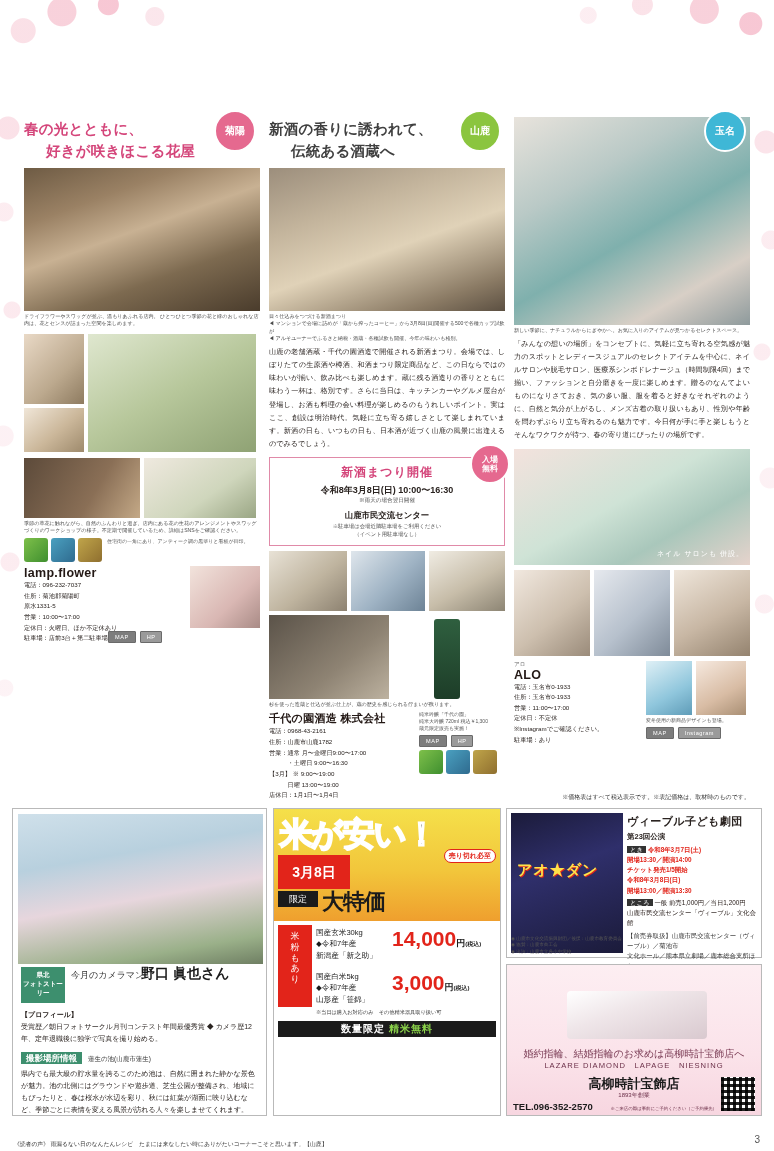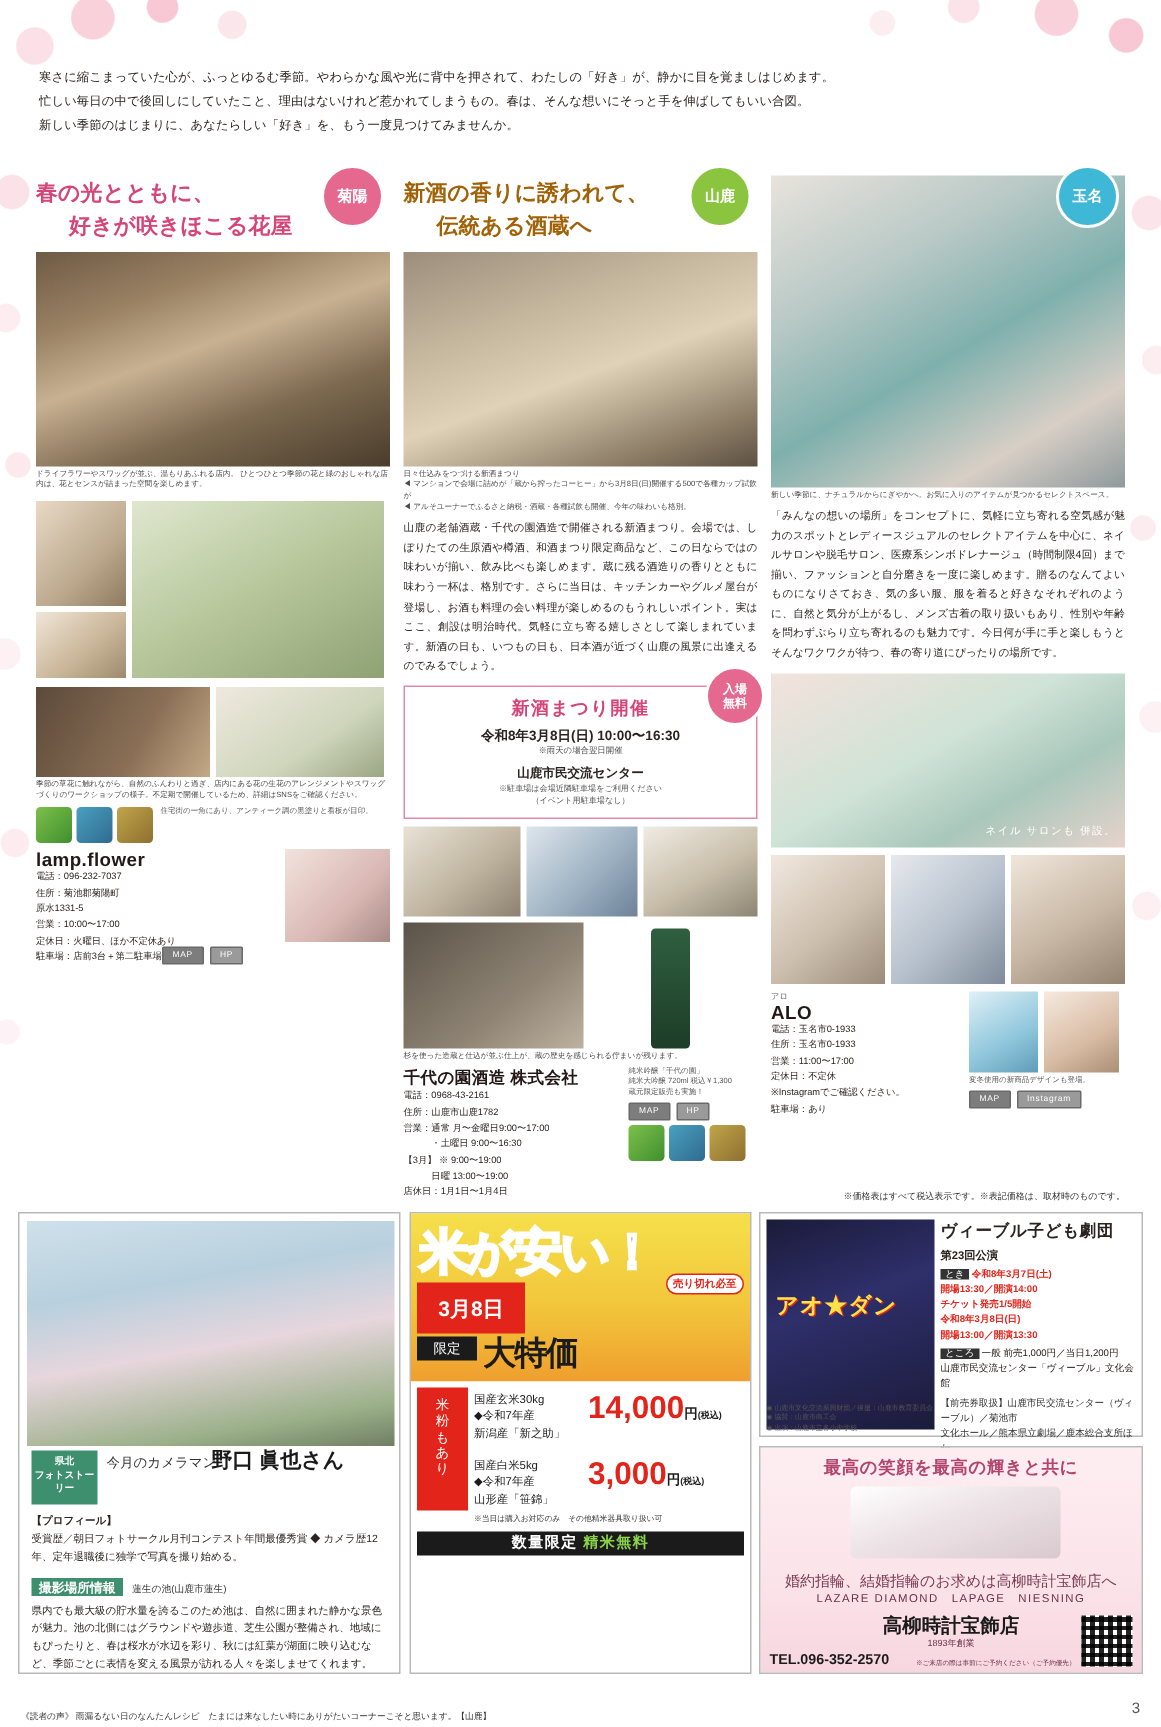--- a/index.html
+++ b/index.html
@@ -66,21 +66,21 @@
     font-size:10px; font-weight:bold; color:#fff; z-index:6;
     border:2px solid #fff;
   }
   .badge.kikuyo { background:#e5698f; }
   .badge.yamaga { background:#8bc53f; }
   .badge.tamana { background:#3fb7d6; }
 
   .headline { font-size:14.5px; font-weight:bold; line-height:1.5; letter-spacing:.2px; padding-top:7px;}
   .headline .l2 { display:block; padding-left:22px; }
   .h-kikuyo { color:#d4457a; }
-  .h-yamaga { color:#a16207; }
+  .h-yamaga { color:#404040; }
   .h-tamana { color:#2f7fbf; }
 
   .photo { background:#cfc9c2; position:relative; overflow:hidden; }
   .cap { font-size:5.1px; line-height:1.5; color:#4a4a4a; margin:2px 0 3px; }
   .body-text { font-size:7.1px; line-height:1.85; text-align:justify; color:#2a2320; }
 
   
   .p-flower-main { background:linear-gradient(160deg,#6e5b44 0%,#9a8164 25%,#c8b193 45%,#7d6a50 70%,#4a3c2c 100%); }
   .p-flower-b1 { background:linear-gradient(135deg,#e9d9c6,#bca98e 60%,#8e7b60); }
   .p-flower-b2 { background:linear-gradient(150deg,#dfe7cf,#b7c79b 50%,#8fa274); }
@@ -213,25 +213,20 @@
 </style>
 </head>
 <body>
 
 <div class="page">
 
   <div class="sakura-band"></div>
   <div class="sakura-left"></div>
   <div class="sakura-right"></div>
 
-  <div class="intro">
-    <div>寒さに縮こまっていた心が、ふっとゆるむ季節。やわらかな風や光に背中を押されて、わたしの「好き」が、静かに目を覚ましはじめます。</div>
-    <div>忙しい毎日の中で後回しにしていたこと、理由はないけれど惹かれてしまうもの。春は、そんな想いにそっと手を伸ばしてもいい合図。</div>
-    <div>新しい季節のはじまりに、あなたらしい「好き」を、もう一度見つけてみませんか。</div>
-  </div>
 
   <div class="cols">
 
     <div class="col">
       <div class="badge kikuyo">菊陽</div>
       <div class="headline h-kikuyo">
         <span>春の光とともに、</span>
         <span class="l2">好きが咲きほこる花屋</span>
       </div>
       <div class="photo p-flower-main" style="width:236px;height:143px;margin-top:5px;"></div>
@@ -485,21 +480,20 @@
           <span style="margin-left:2px;">☎</span>
           <span class="kids-tel">096-248-5555</span>
         </div>
       </div>
       <div style="position:absolute;left:4px;bottom:2px;width:248px;font-size:4.6px;line-height:1.4;color:#555;white-space:pre-line;">◉ 山鹿市文化交流振興財団／後援：山鹿市教育委員会
 ◉ 協賛：山鹿市商工会
 ◉ 出演：山鹿市立各小中学校</div>
     </div>
 
     <div class="adbox ad-jewel">
-      <div class="jw-title">最高の笑顔を最高の輝きと共に</div>
       <div class="jw-photo"></div>
       <div class="jw-sub">婚約指輪、結婚指輪のお求めは高柳時計宝飾店へ</div>
       <div class="jw-brands">LAZARE DIAMOND　LAPAGE　NIESNING</div>
       <div class="jw-shop">高柳時計宝飾店</div>
       <div class="jw-est">1893年創業</div>
       <div class="jw-tel">TEL.096-352-2570</div>
       <div class="jw-qr"></div>
       <div style="position:absolute;right:44px;bottom:4px;font-size:4.4px;color:#6b2f48;">※ご来店の際は事前にご予約ください（ご予約優先）</div>
     </div>
 

